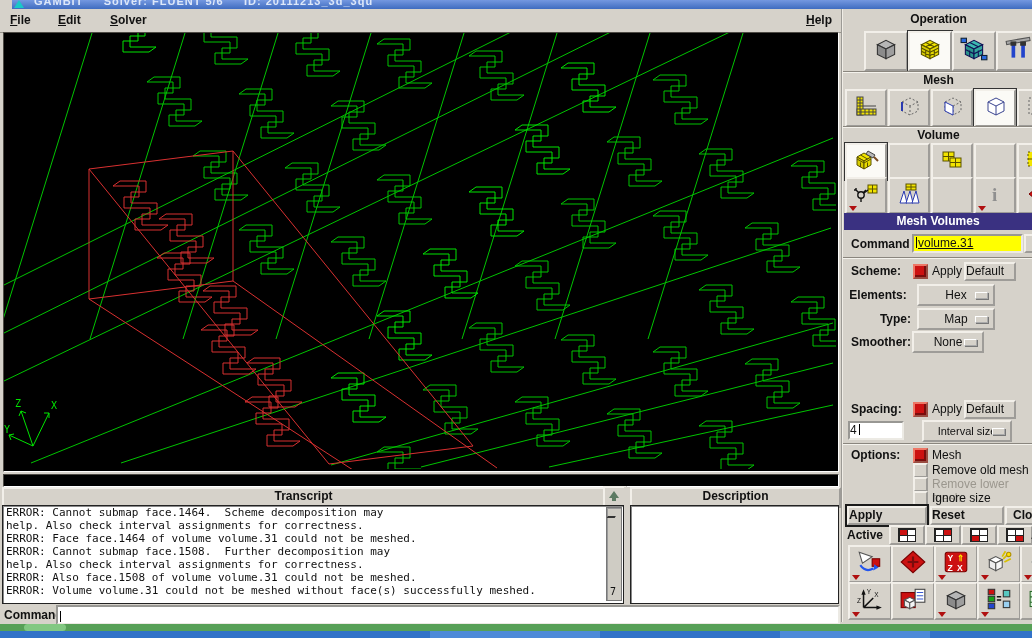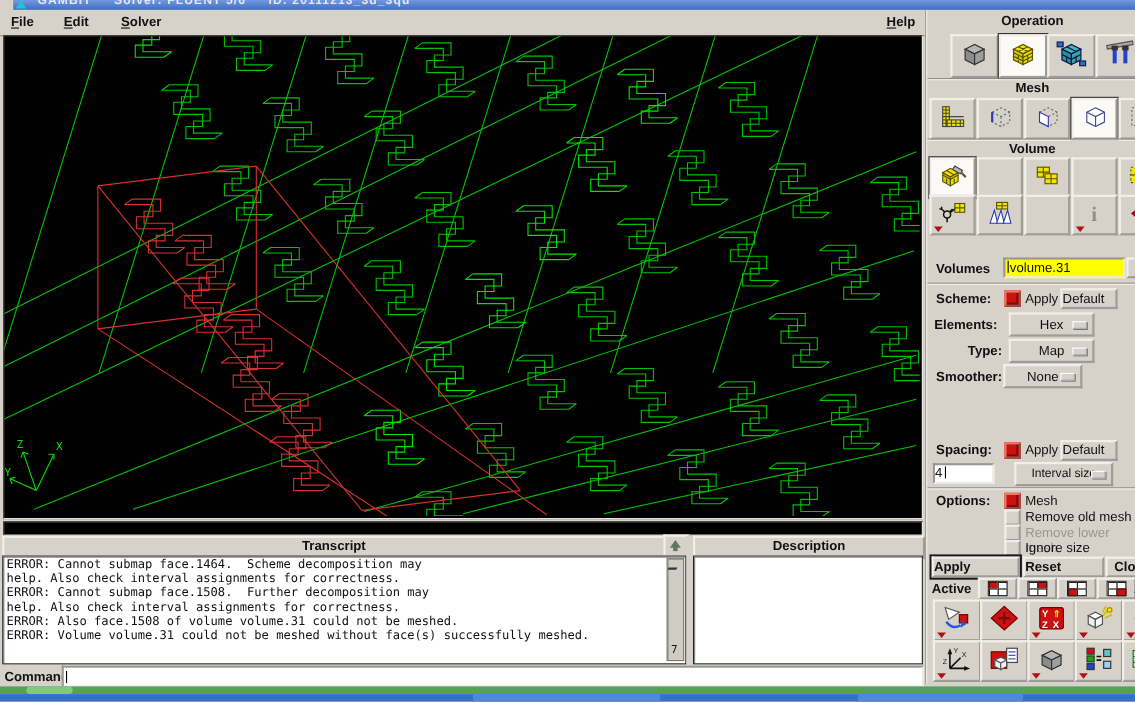--- a/index.html
+++ b/index.html
@@ -188,20 +188,21 @@
   <div class="vstrip"></div>
 
   <div class="hdrbar" style="left:2px;top:487px;width:599px;">Transcript</div>
   <div class="upbtn">
     <i class="arr"></i>
     <i class="stem"></i>
   </div>
   <div class="txtarea" style="left:2px;top:505px;width:620px;height:97px;">
     <div class="tline">ERROR: Cannot submap face.1464.  Scheme decomposition may</div>
     <div class="tline">help. Also check interval assignments for correctness.</div>
+    <div class="tline">ERROR: Face face.1464 of volume volume.31 could not be meshed.</div>
     <div class="tline">ERROR: Cannot submap face.1508.  Further decomposition may</div>
     <div class="tline">help. Also check interval assignments for correctness.</div>
     <div class="tline">ERROR: Also face.1508 of volume volume.31 could not be meshed.</div>
     <div class="tline">ERROR: Volume volume.31 could not be meshed without face(s) successfully meshed.</div>
   </div>
   <div class="scroll">
     <i class="tick" style="top:2px;"></i>
     <span class="scrnum" style="left:3px;top:78px;">7</span>
   </div>
   <div class="sash"></div>
@@ -343,23 +344,24 @@
         <text x="10" y="19" font-family="Liberation Serif,serif" font-size="19" font-weight="bold" fill="#8f8f8f">i</text>
       </svg>
       <i class="dd"></i>
     </div>
     <div class="ib" style="left:174px;top:168px;width:38px;height:33px;">
       <svg width="26" height="26" viewBox="0 0 26 24">
         <polygon points="14,4 4,12 14,20" fill="#cc1111" stroke="#700"></polygon>
       </svg>
     </div>
 
-
-    <span class="flbl" style="left:8px;top:228px;">Volumes</span>
-    <div class="field yellow" style="left:69px;top:225px;width:107px;"><span class="caret"></span><span>volume.31</span></div>
+    <div class="phdr" style="top:204px;">Mesh Volumes</div>
+
+    <span class="flbl" style="left:8px;top:228px;">Command</span>
+    <div class="field yellow" style="left:69px;top:225px;width:107px;text-decoration:underline;"><span class="caret"></span><span>volume.31</span></div>
     <div class="pbtn" style="left:181px;top:225px;width:14px;height:15px;"></div>
 
     <div class="groove" style="top:248px;"></div>
 
     <span class="flbl" style="left:8px;top:255px;">Scheme:</span>
     <div class="flag on" style="left:70px;top:255px;"></div>
     <span class="nlbl" style="left:89px;top:255px;">Apply</span>
     <div class="pbtn" style="left:121px;top:253px;width:48px;height:15px;">Default</div>
 
     <span class="flbl" style="left:2px;top:279px;width:66px;text-align:center;">Elements:</span>

